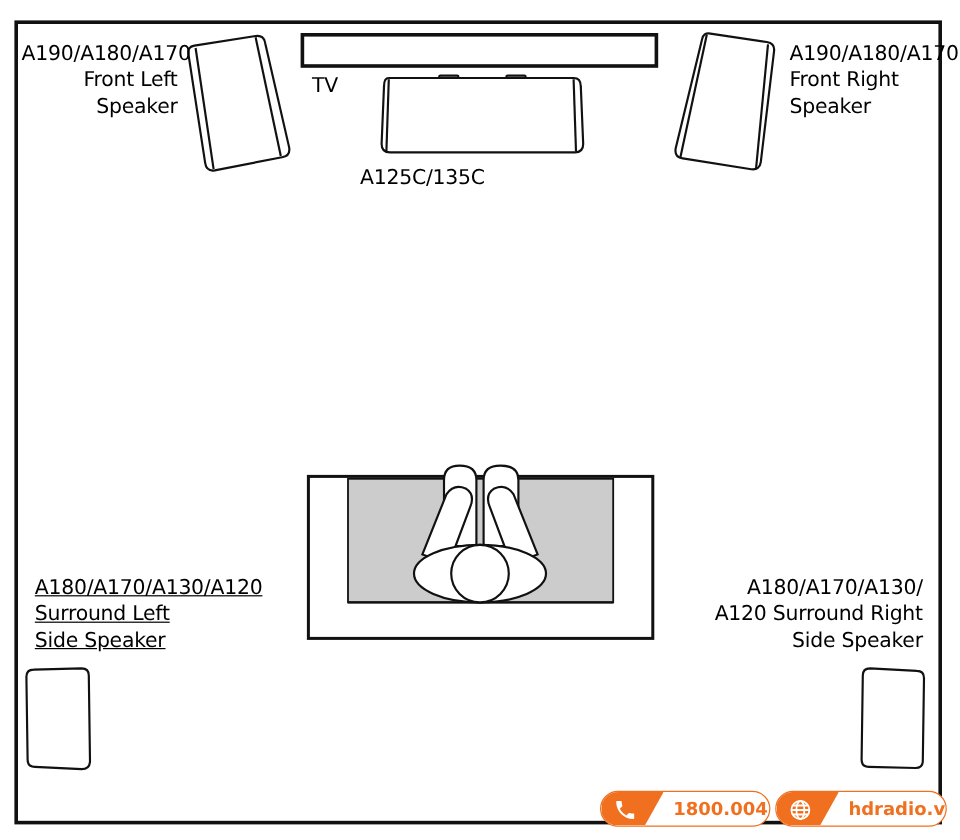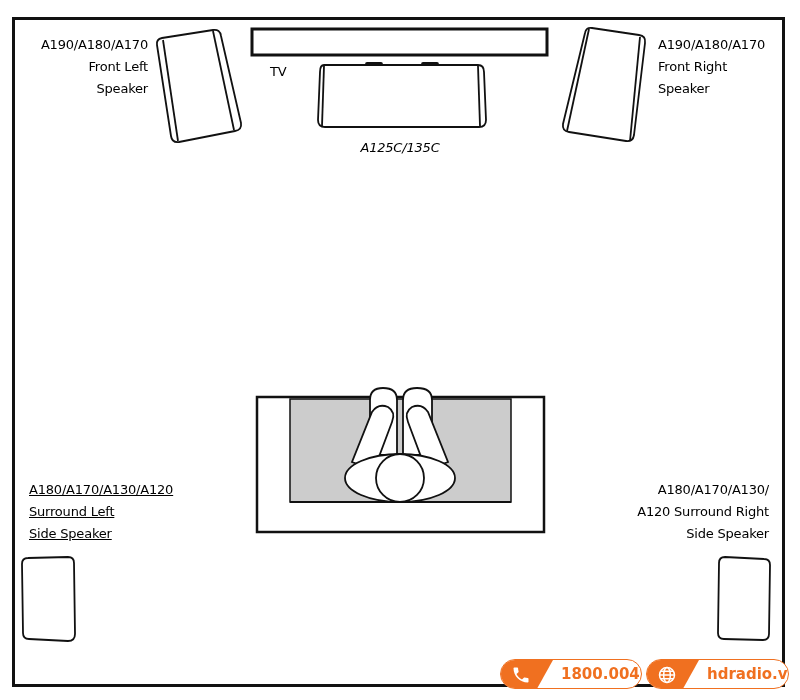--- a/index.html
+++ b/index.html
@@ -5,21 +5,21 @@
   html, body { margin: 0; padding: 0; }
   body {
     width: 800px; height: 700px; background: #ffffff; position: relative; overflow: hidden;
     font-family: "DejaVu Sans", "Liberation Sans", sans-serif; color: #000;
   }
   .room {
     position: absolute; left: 12px; top: 17px; width: 773px; height: 670px;
     border: 3px solid #111; box-sizing: border-box;
   }
   .label {
-    position: absolute; font-size: 13px; line-height: 22px; white-space: nowrap;
+    position: absolute; font-size: 17px; line-height: 22px; white-space: nowrap;
     letter-spacing: -0.2px;
   }
   .label span { display: block; }
   .right-align { text-align: right; }
   svg.diagram { position: absolute; left: 0; top: 0; }
   .badge {
     position: absolute; height: 30px; border: 1.5px solid #f07020; border-radius: 16px;
     box-sizing: border-box; background: #fff; overflow: hidden;
     font-family: "DejaVu Sans", sans-serif; font-weight: bold; font-size: 15px; color: #f07020;
   }
@@ -82,29 +82,29 @@
     <circle cx="400" cy="478" r="24"></circle>
   </g>
 </svg>
 
 <div class="label right-align" style="left:18px; top:34px; width:130px;">
   <span>A190/A180/A170</span>
   <span>Front Left</span>
   <span>Speaker</span>
 </div>
 
-<div class="label" style="left:270px; top:61px;">TV</div>
+<div class="label" style="left:260px; top:61px;">TV</div>
 
 <div class="label" style="left:658px; top:34px;">
   <span>A190/A180/A170</span>
   <span>Front Right</span>
   <span>Speaker</span>
 </div>
 
-<div class="label" style="left:300px; top:137px; width:200px; text-align:center;font-style:italic;">
+<div class="label" style="left:300px; top:137px; width:200px; ">
   <span>A125C/135C</span>
 </div>
 
 <div class="label" style="left:29px; top:479px;text-decoration:underline;">
   <span>A180/A170/A130/A120</span>
   <span>Surround Left</span>
   <span>Side Speaker</span>
 </div>
 
 <div class="label right-align" style="left:580px; top:479px; width:189px;">

